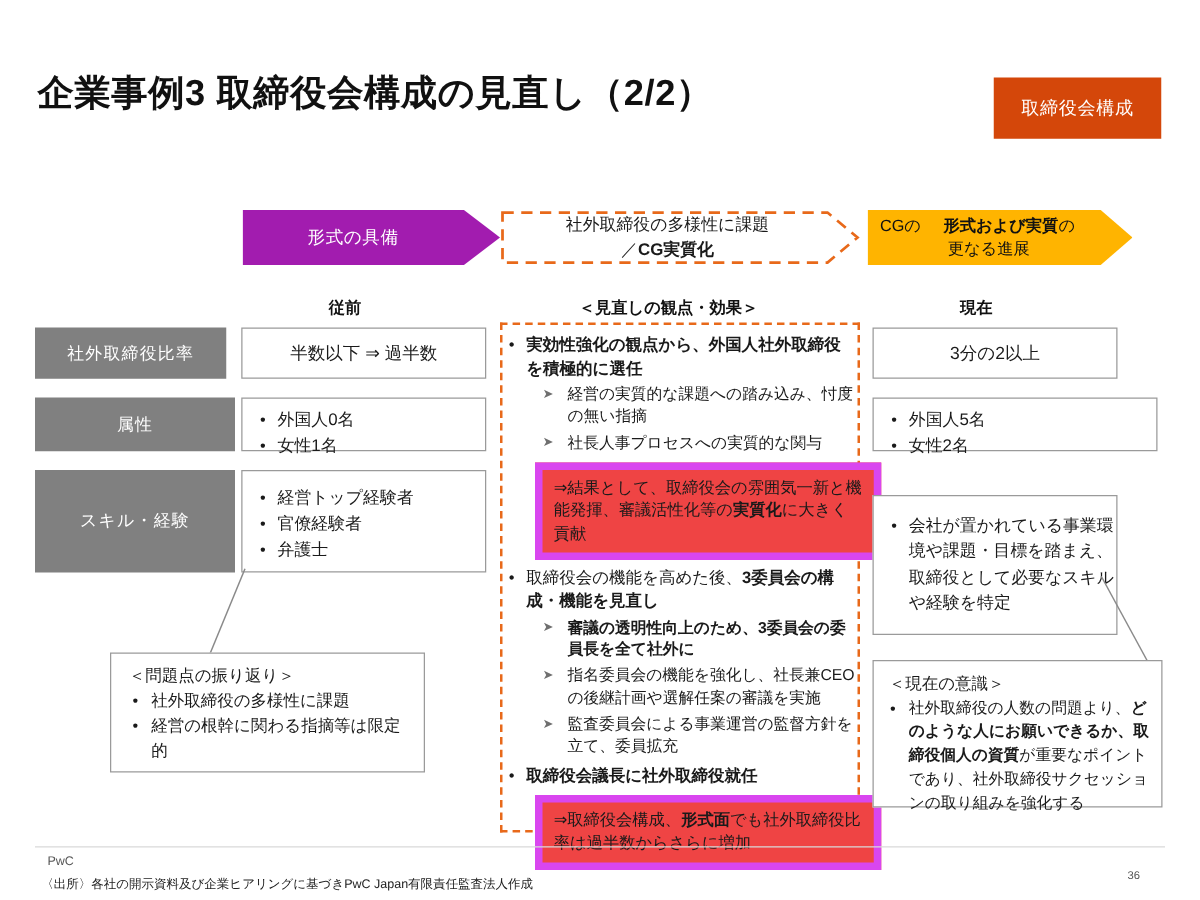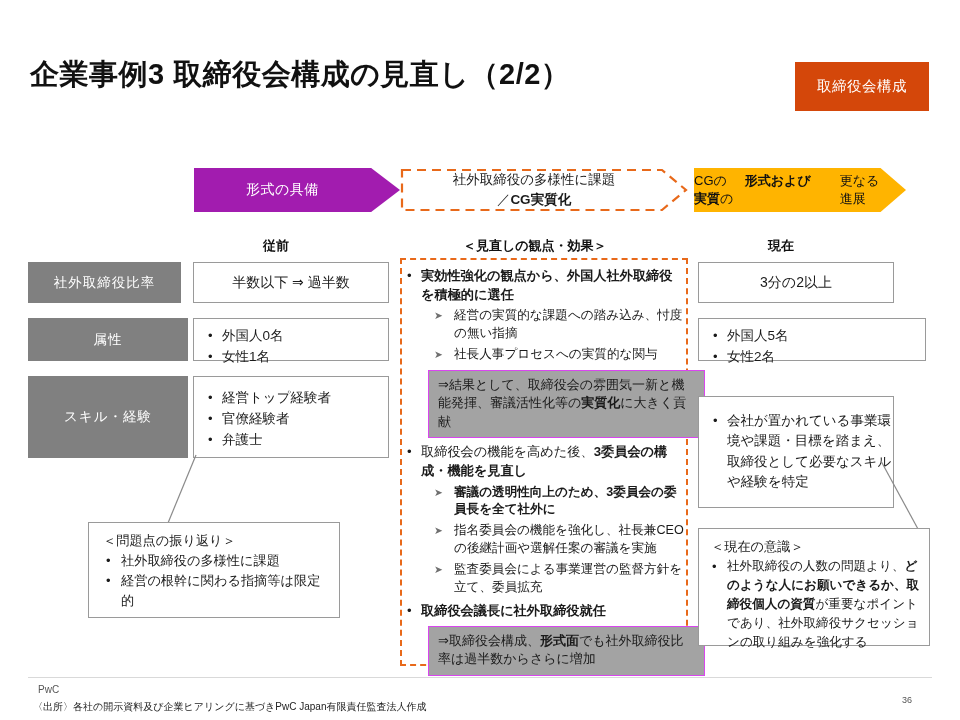--- a/index.html
+++ b/index.html
@@ -47,21 +47,21 @@
     line-height: 1.45;
   }
   .arrow-dashed .l1 { font-size: 13.5px; color: #1a1a1a; }
   .arrow-dashed .l2 { font-size: 13.5px; color: #1a1a1a; }
   .arrow-dashed .l2 b { font-weight: bold; }
 
   .arrow-amber {
     position: absolute; left: 694px; top: 0; width: 212px; height: 44px;
     background: #FFB400;
     clip-path: polygon(0 0, 88% 0, 100% 50%, 88% 100%, 0 100%);
-    display: flex; flex-direction: row; align-items: center; justify-content: center;
+    display: flex; flex-direction: column; align-items: center; justify-content: center;
     line-height: 1.35;
   }
   .arrow-amber span { color: #111; font-size: 13px; margin-right: 18px; }
   .arrow-amber b { font-weight: bold; }
 
   
   .colhead { position: absolute; font-size: 13px; font-weight: bold; color: #111; }
   .colhead.h1 { left: 263px; top: 237px; }
   .colhead.h2 { left: 463px; top: 237px; }
   .colhead.h3 { left: 768px; top: 237px; }
@@ -118,21 +118,21 @@
     position: relative; padding-left: 50px; font-size: 12.6px;
     line-height: 1.42; margin-top: 3px;
   }
   .c-sub:before {
     content: "\27A4"; position: absolute; left: 30px; top: 1px;
     font-size: 10.5px; color: #6f6f6f;
   }
   .c-sub.bold { font-weight: bold; }
 
   .result-box {
-    margin: 6px 0 0 24px; border: 1px solid #d946ef; background: #a3a3a3;
+    margin: 6px 0 0 24px; border: 6px solid #d946ef; background: #ef4444;
     padding: 5px 8px 6px 9px; font-size: 13px; line-height: 1.42; width: 277px;
   }
   .result-box b { font-weight: bold; }
 
   
   #box-ratio-now { left: 698px; top: 262px; width: 196px; height: 41px; }
   #box-attr-now  { left: 698px; top: 318px; width: 228px; height: 43px; }
   #box-skill-now { left: 698px; top: 396px; width: 196px; height: 112px; }
   #box-attr-now ul  { margin: 7px 0 0 12px; }
   #box-skill-now ul { margin: 14px 0 0 12px; }

